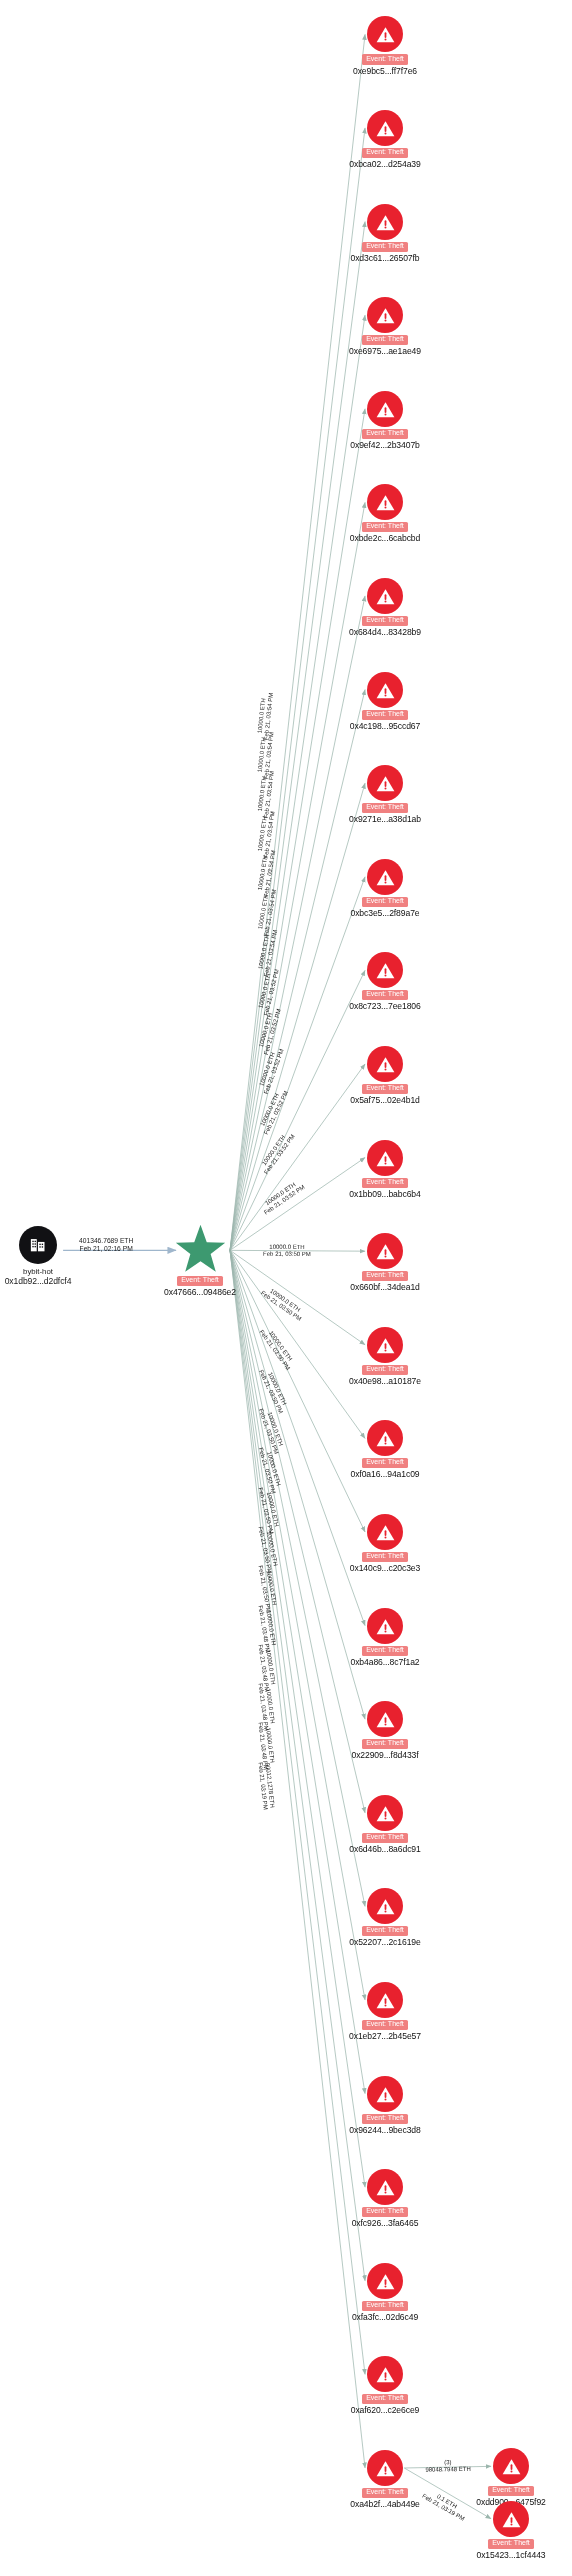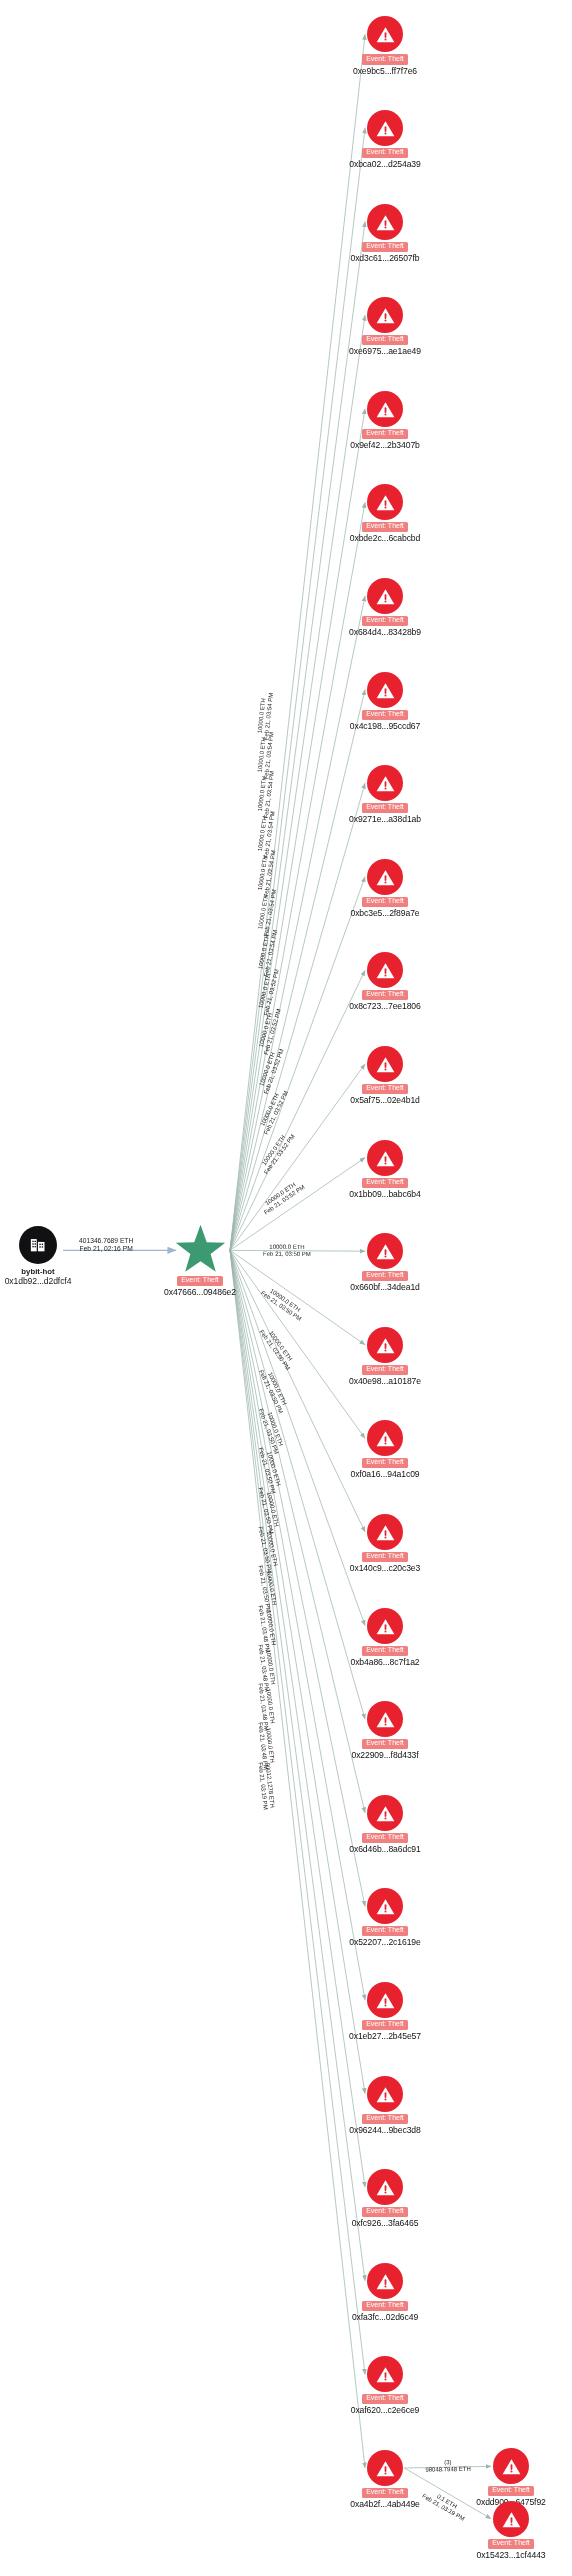--- a/index.html
+++ b/index.html
@@ -20,21 +20,21 @@
   .biz{width:38px;height:38px;border-radius:50%;background:#111114;
        display:flex;align-items:center;justify-content:center;}
 
   
   .star{width:51px;height:51px;display:flex;align-items:center;justify-content:center;}
 
   .badge{margin-top:1.6px;background:#f08080;color:#ffffff;font-size:7px;
          line-height:1.25;padding:0.8px 4.1px 1.2px 4.1px;border-radius:1.6px;white-space:nowrap;}
   .nlabel{margin-top:0.8px;color:#111;font-size:8.6px;white-space:nowrap;letter-spacing:-0.1px;}
   .nlabel.plain{color:#1a1a1a;}
-  .subname{margin-top:2.5px;color:#222;font-size:7.8px;white-space:nowrap;font-weight:bold;}
+  .subname{margin-top:2.5px;color:#222;font-size:7.8px;white-space:nowrap;}
 
   
   .elabel{position:absolute;font-size:6px;color:#1a1a1a;line-height:1.22;
           white-space:nowrap;transform-origin:0 50%;text-align:center;}
   .elabel.flat{font-size:6.7px;}
   .elabel span{display:block;}
 </style>
 </head>
 <body>
 

